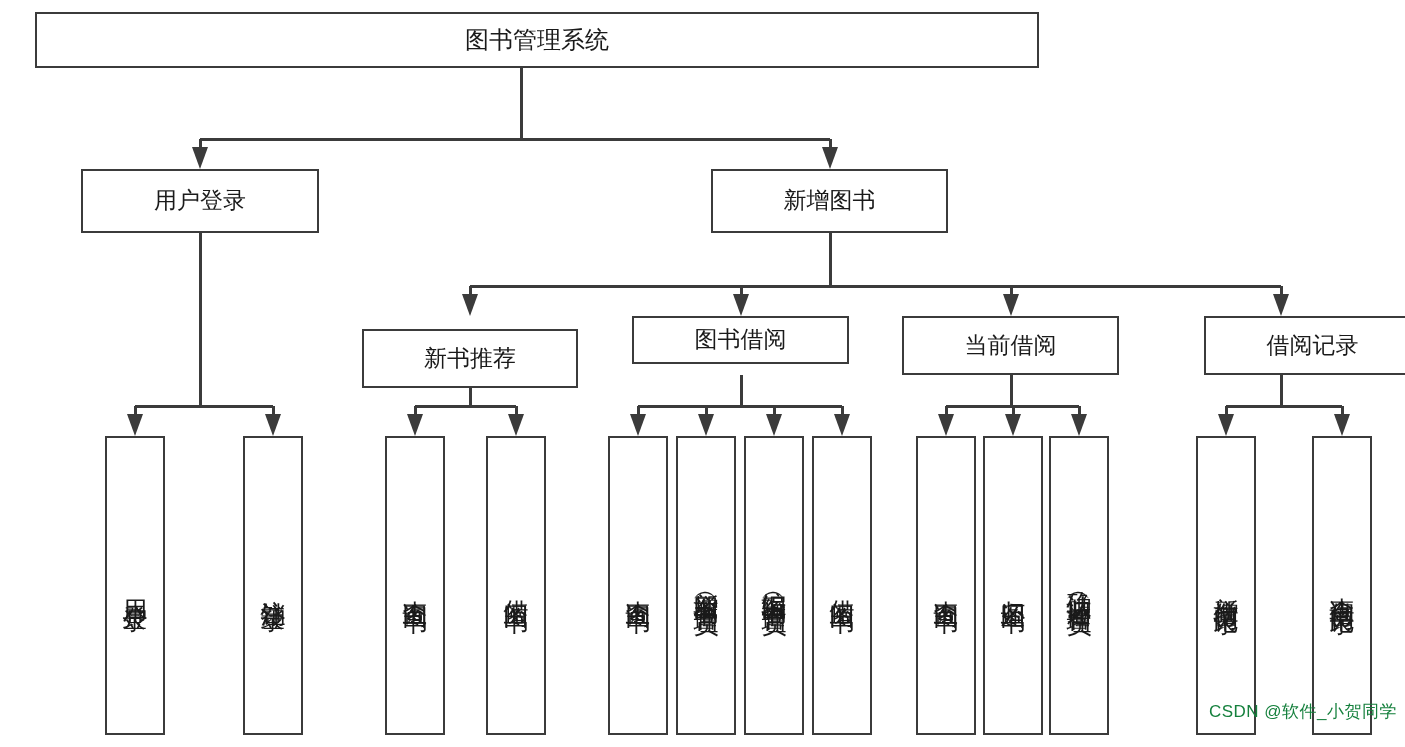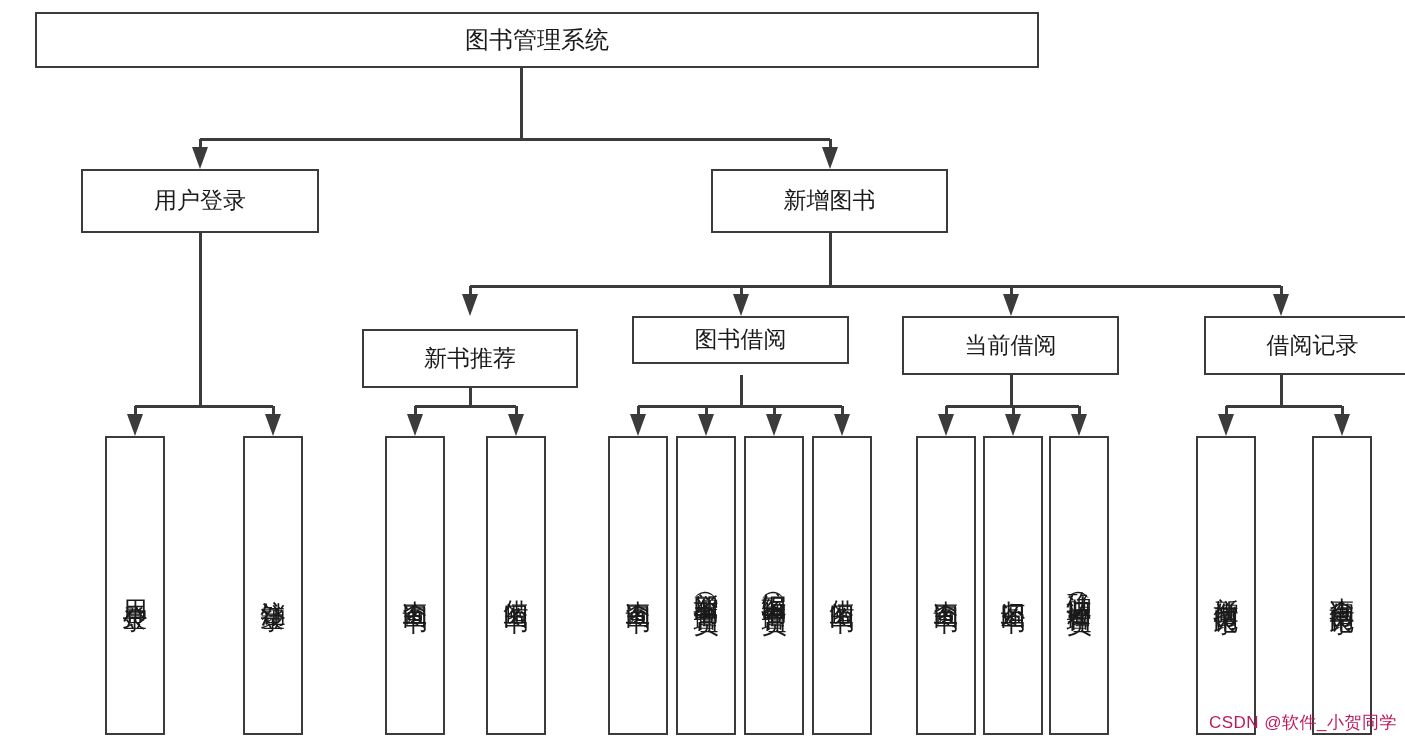--- a/index.html
+++ b/index.html
@@ -60,23 +60,23 @@
     -webkit-writing-mode: vertical-rl;
     font-size: 25px;
     letter-spacing: 3px;
     line-height: 1;
     white-space: nowrap;
     max-height: 285px;
   }
   #watermark {
     position: absolute;
     right: 8px;
-    bottom: 13px;
+    bottom: 24px;
     font-size: 17px;
-    color: #be185d;
+    color: #15803d;
     letter-spacing: 0.5px;
     white-space: nowrap;
     user-select: none;
     margin-left: 48px;
   }
 </style>
 </head>
 <body>
 
 <div id="canvas">

